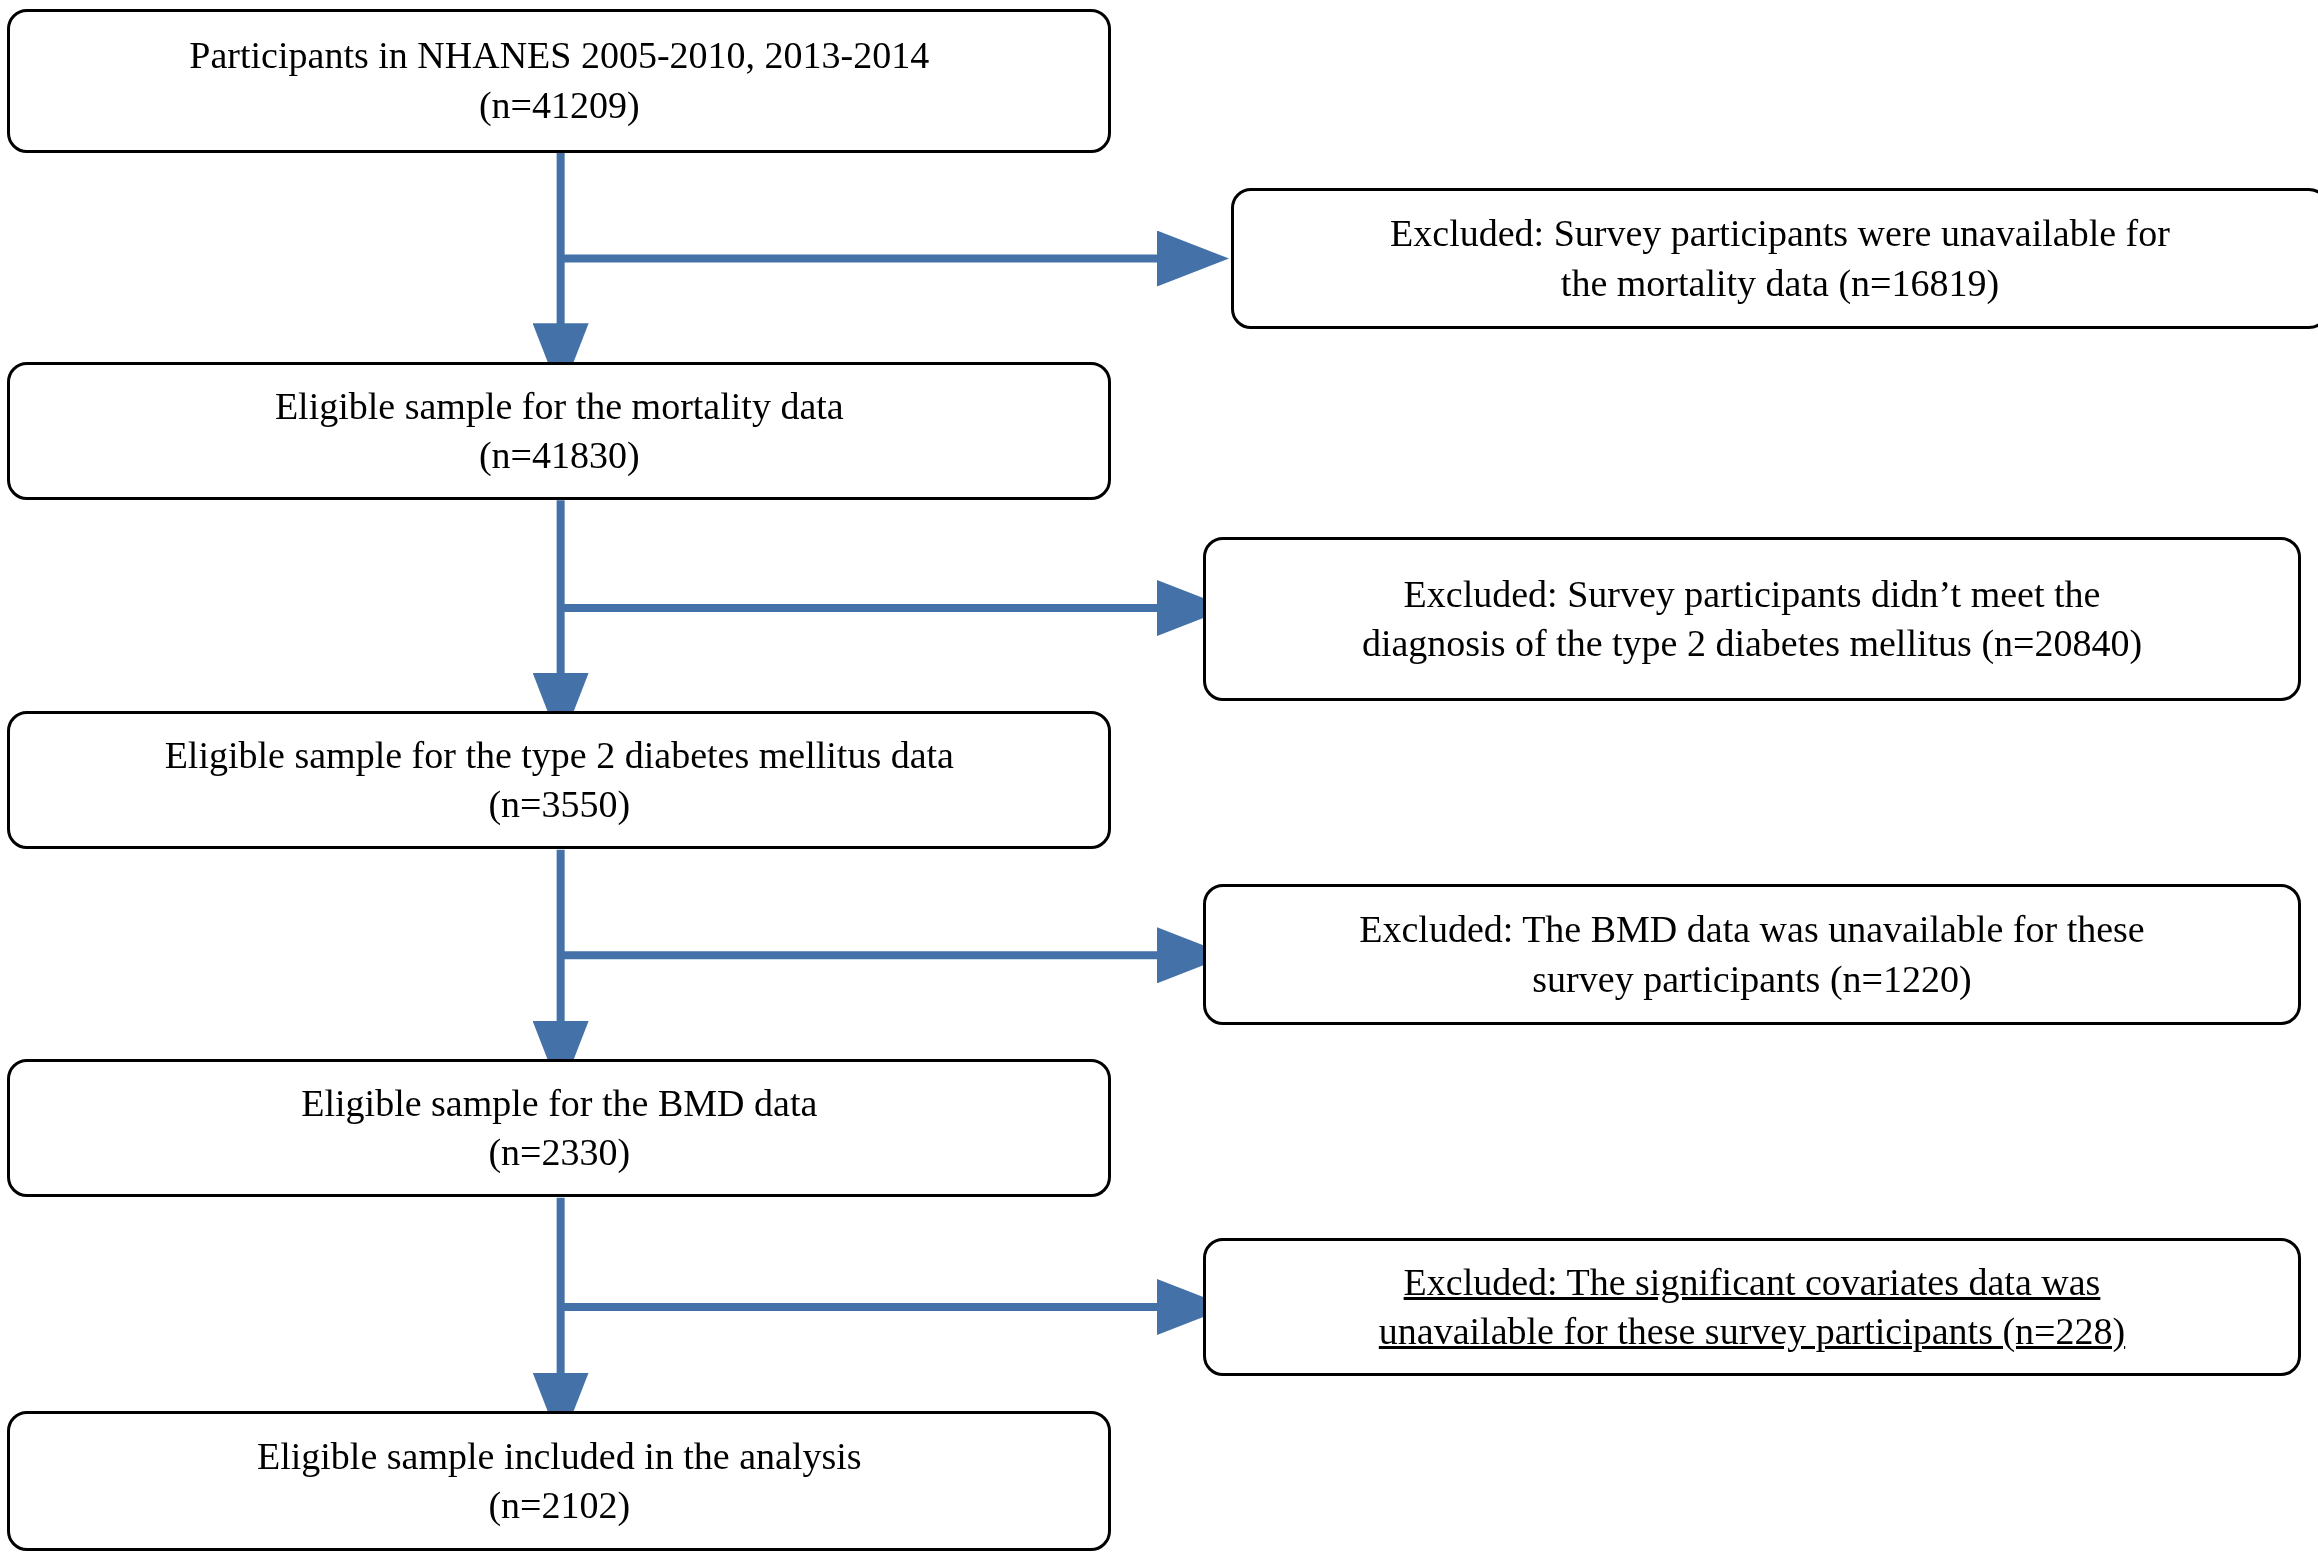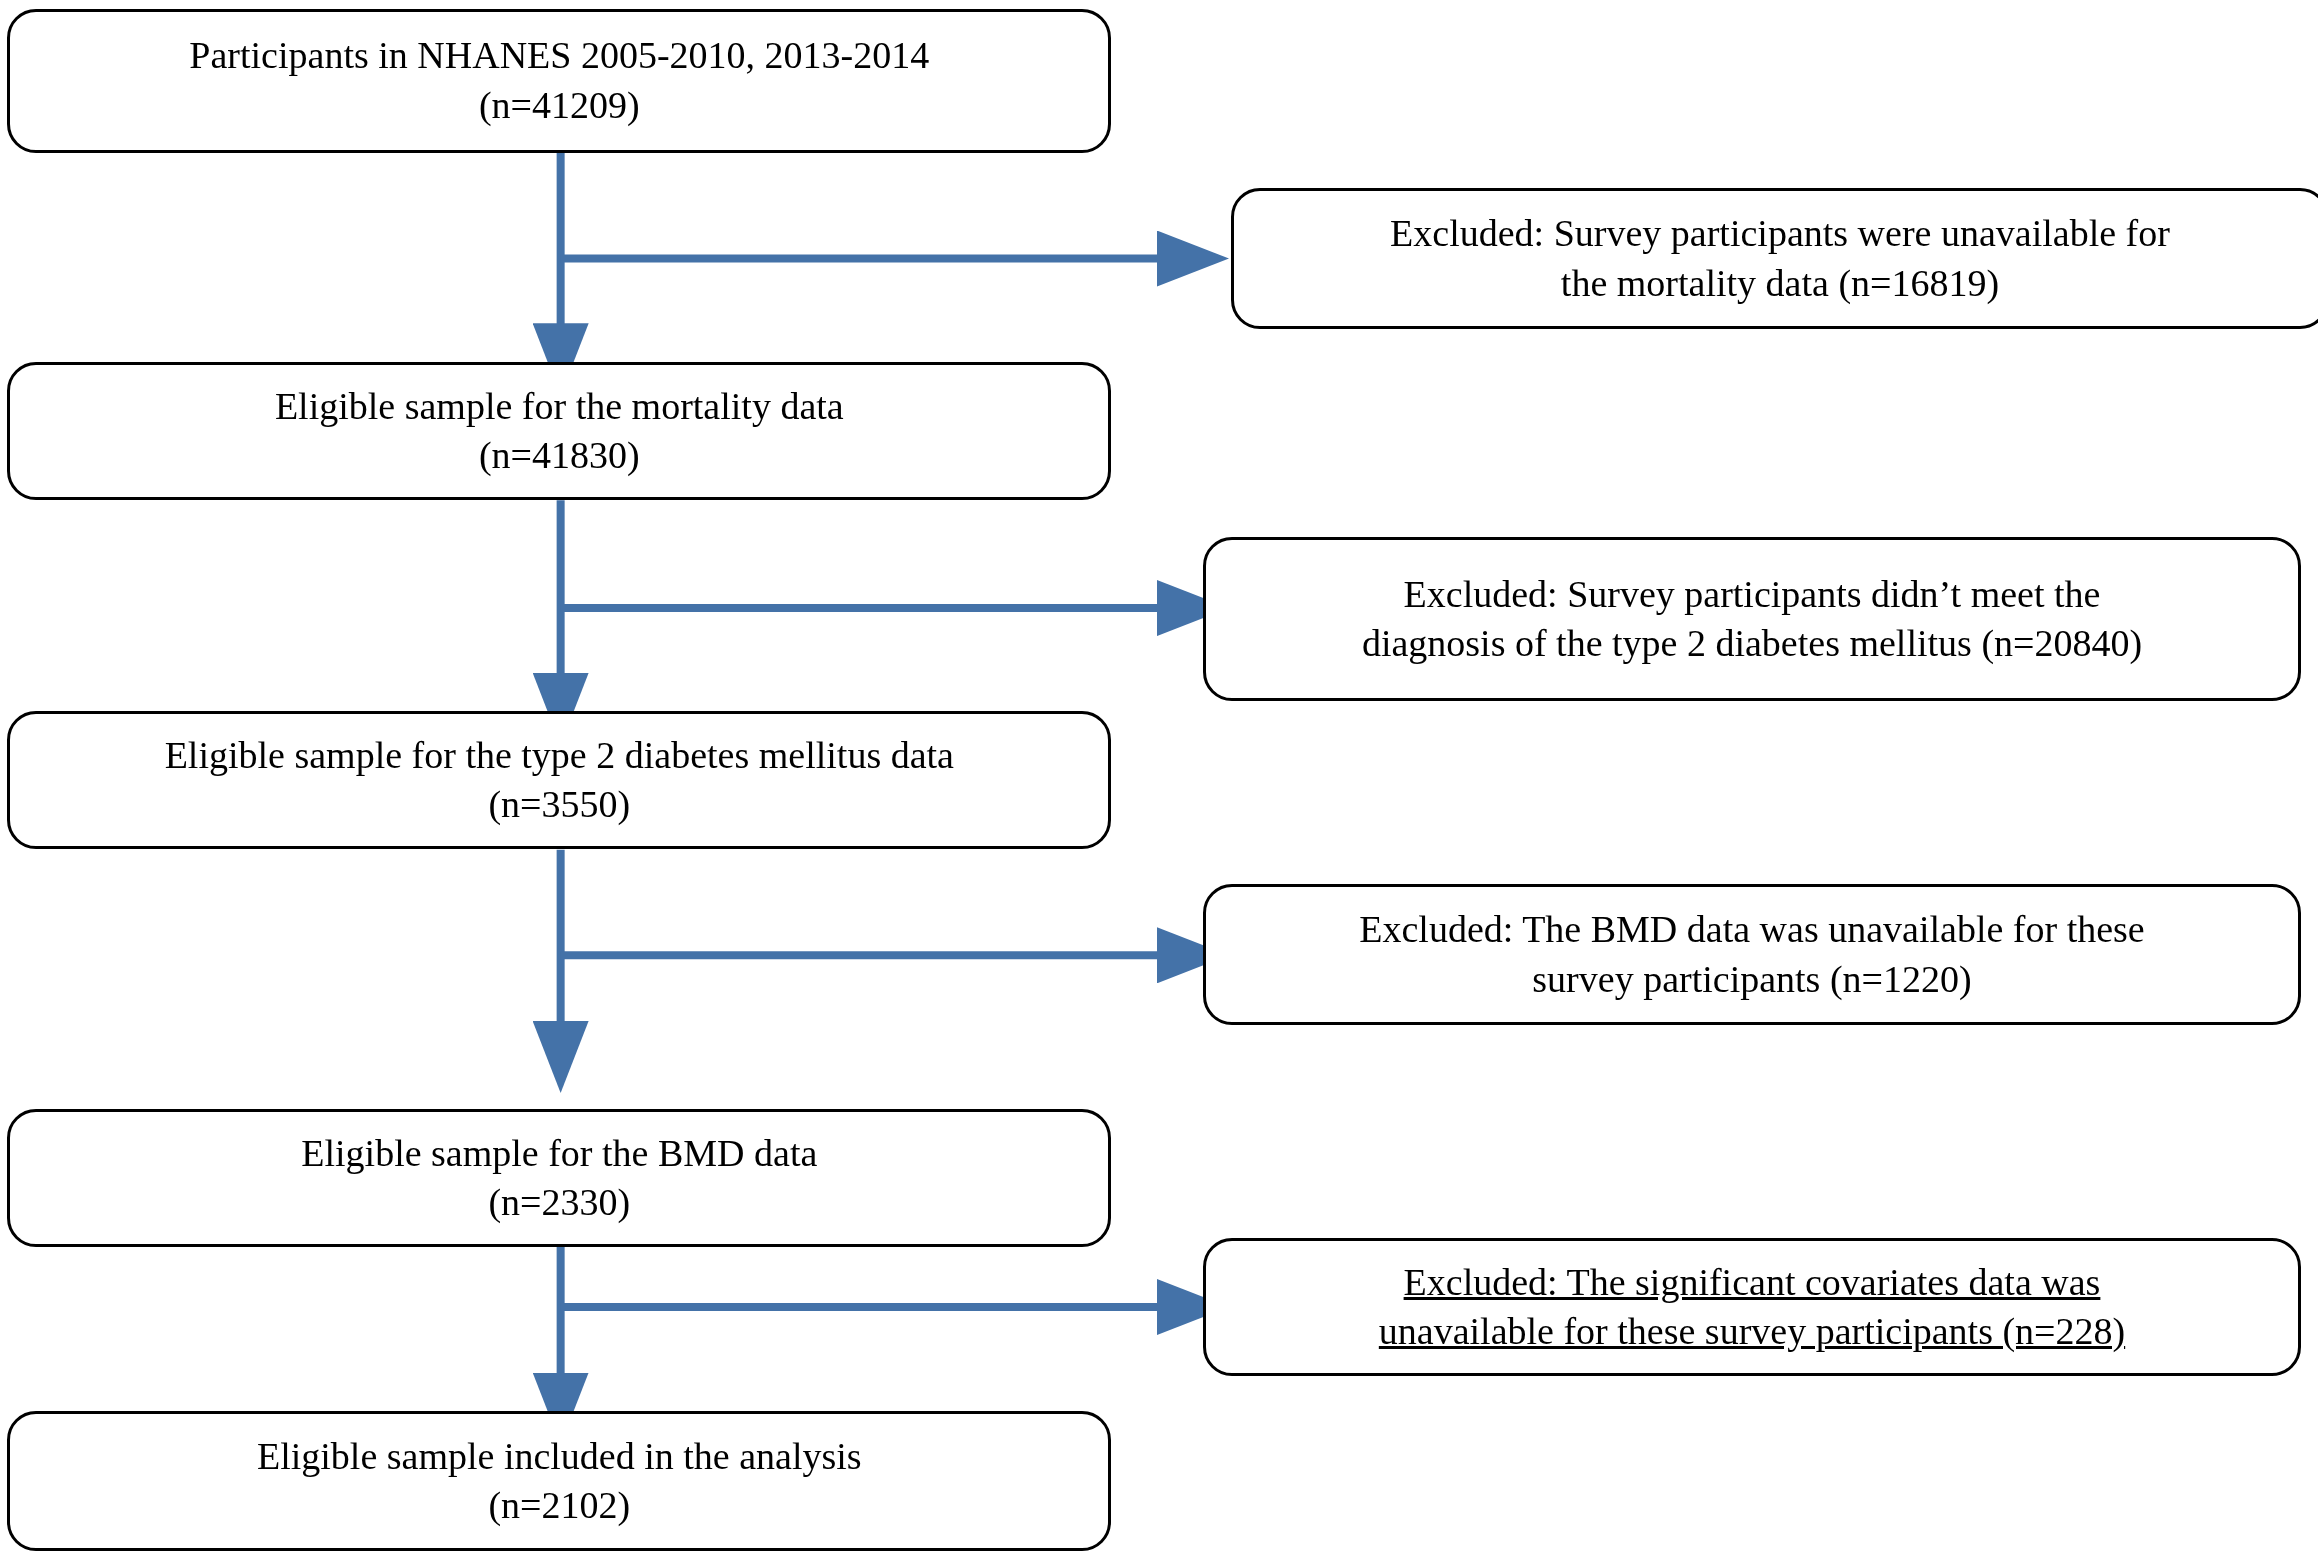--- a/index.html
+++ b/index.html
@@ -16,21 +16,21 @@
     height: 1567px;
     background: #ffffff;
     overflow: hidden;
   }
 
   
   .node {
     position: absolute;
     box-sizing: border-box;
     border: 3.6px solid #000000;
-    border-radius: 29px;
+    border-radius: 20px;
     background: #ffffff;
     display: flex;
     align-items: center;
     justify-content: center;
     text-align: center;
     color: #000000;
     font-size: 38px;
     line-height: 1.30;
     padding: 10px 25px;
     z-index: 3;
@@ -38,21 +38,21 @@
   .node .txt {
     display: block;
     width: 100%;
     white-space: pre-line;
   }
 
   
   .main-0 { left: 7.3px;  top: 8.7px;   width: 1104px; height: 144px; }
   .main-1 { left: 7.3px;  top: 362px;  width: 1104px; height: 138px; }
   .main-2 { left: 7.3px;  top: 711px;  width: 1104px; height: 138px; }
-  .main-3 { left: 7.3px;  top: 1109px; width: 1104px; height: 138px; }
+  .main-3 { left: 7.3px;  top: 1059px; width: 1104px; height: 138px; }
   .main-4 { left: 7.3px;  top: 1411px; width: 1104px; height: 140px; }
 
   
   .excl-0 { left: 1203px; top: 188px;  width: 1098px; height: 141px; margin-left: 28px; }
   .excl-1 { left: 1203px; top: 537px;  width: 1098px; height: 164px; }
   .excl-2 { left: 1203px; top: 884px; width: 1098px; height: 141px; }
   .excl-3 { left: 1203px; top: 1238px; width: 1098px; height: 138px; text-decoration: underline; }
 
   
   .connector-layer {

